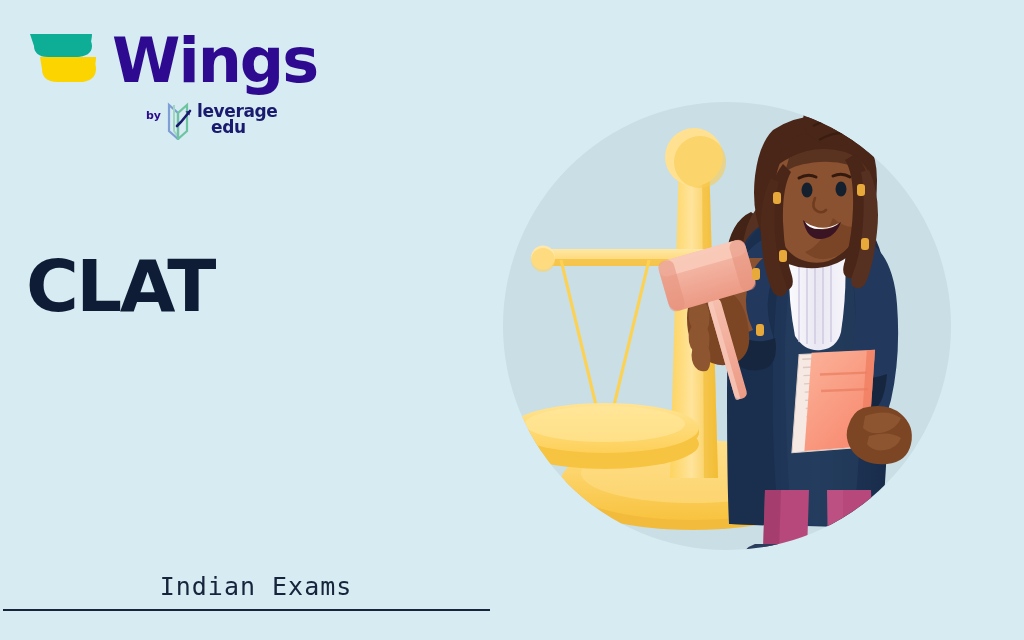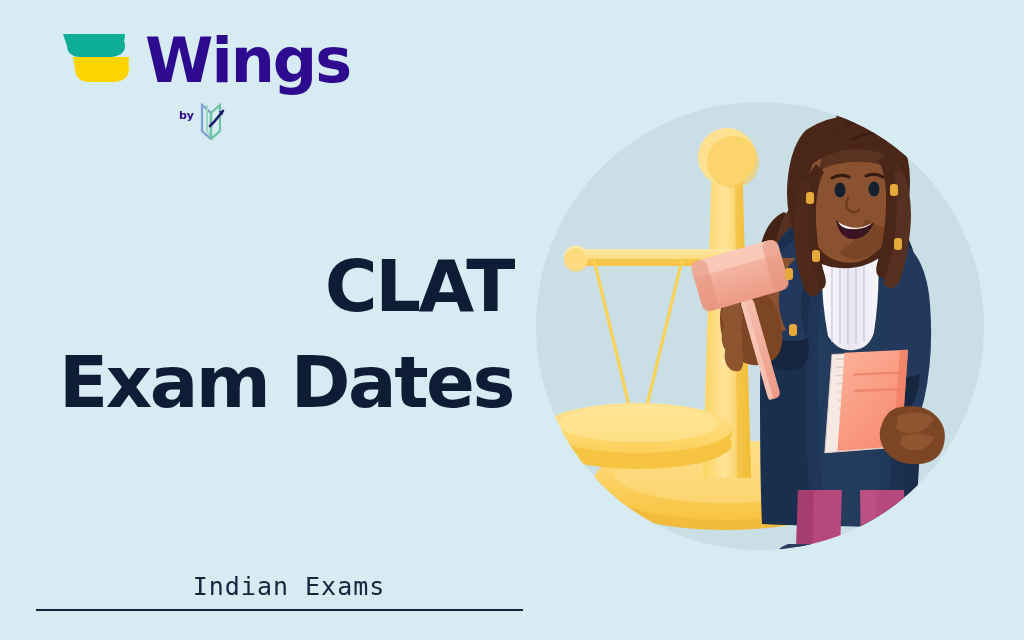--- a/index.html
+++ b/index.html
@@ -9,21 +9,20 @@
     background:#d6ebf2;
     overflow:hidden;
     position:relative;
   }
 
   
   .banner{
     position:absolute; inset:0;
     background:#d6ebf2;
     overflow:hidden;
-    margin-left:33px;
   }
 
   
   .brand{
     position:absolute; left:26px; top:30px;
     width:250px; height:118px;
   }
   .brand-wing{
     position:absolute; left:0; top:2px;
     width:78px; height:56px;
@@ -109,26 +108,29 @@
       <span class="brand-by">by</span>
 
       <svg class="brand-bookicon" viewBox="0 0 26 38">
         <path d="M3 3 L3 29 L12 37 L12 11 Z" fill="none" stroke="#7e9fd6" stroke-width="2.2"></path>
         <path d="M8 3 L8 29 L13 36" fill="none" stroke="#9fd6c0" stroke-width="2"></path>
         <path d="M12 11 L12 37 L21 29 L21 3 Z" fill="none" stroke="#6ec4a0" stroke-width="2.2"></path>
         <path d="M11 24 L15 20 L24 9" fill="none" stroke="#1a1a6e" stroke-width="2.6" stroke-linecap="round"></path>
         <path d="M24 9 L19.5 9.5 L23.5 13.5 Z" fill="#1a1a6e"></path>
       </svg>
 
+      <span class="brand-lev">
+        <span>leverage</span>
+        <span class="l2">edu</span>
+      </span>
     </div>
   </div>
 
   <h1 class="headline">
     <span class="hl-line">CLAT</span>
-    <span class="hl-line">Exam Dates</span>
   </h1>
 
   <div class="footer-tag">
     <div class="footer-tag-text">Indian Exams</div>
     <div class="footer-rule"></div>
   </div>
 
   <div class="illus">
     <svg viewBox="0 0 460 468">
       <defs>

